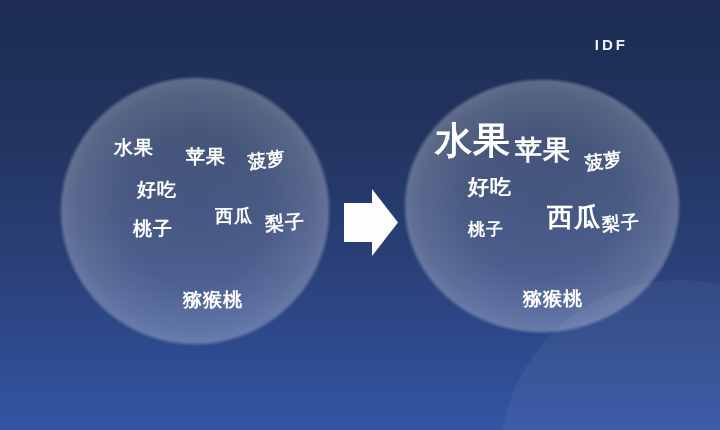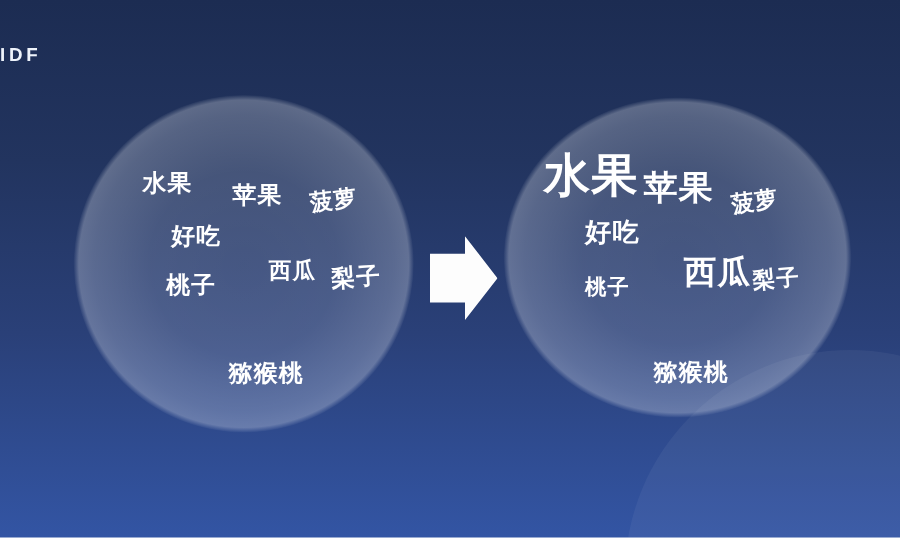--- a/index.html
+++ b/index.html
@@ -7,21 +7,21 @@
     width:720px;height:430px;overflow:hidden;position:relative;
     font-family:"Liberation Sans","DejaVu Sans",sans-serif;
     background:linear-gradient(180deg,#1c2c52 0%,#22345f 30%,#2a4078 62%,#3355a4 100%);
   }
   .slide{position:absolute;inset:0;}
   .deco-circle{
     position:absolute;right:-140px;bottom:-210px;width:360px;height:360px;border-radius:50%;
     background:rgba(255,255,255,0.05);
   }
   .title{
-    position:absolute;top:36px;left:0;width:628px;text-align:left;
+    position:absolute;top:36px;left:0;width:628px;text-align:right;
     color:#eef3fb;font-size:15px;font-weight:700;letter-spacing:3px;
   }
   .cloud{
     position:absolute;border-radius:50%;
     background:radial-gradient(closest-side,
       rgba(255,255,255,0.14) 0%,
       rgba(255,255,255,0.16) 55%,
       rgba(255,255,255,0.24) 88%,
       rgba(255,255,255,0.28) 97%,
       rgba(255,255,255,0.02) 100%);

